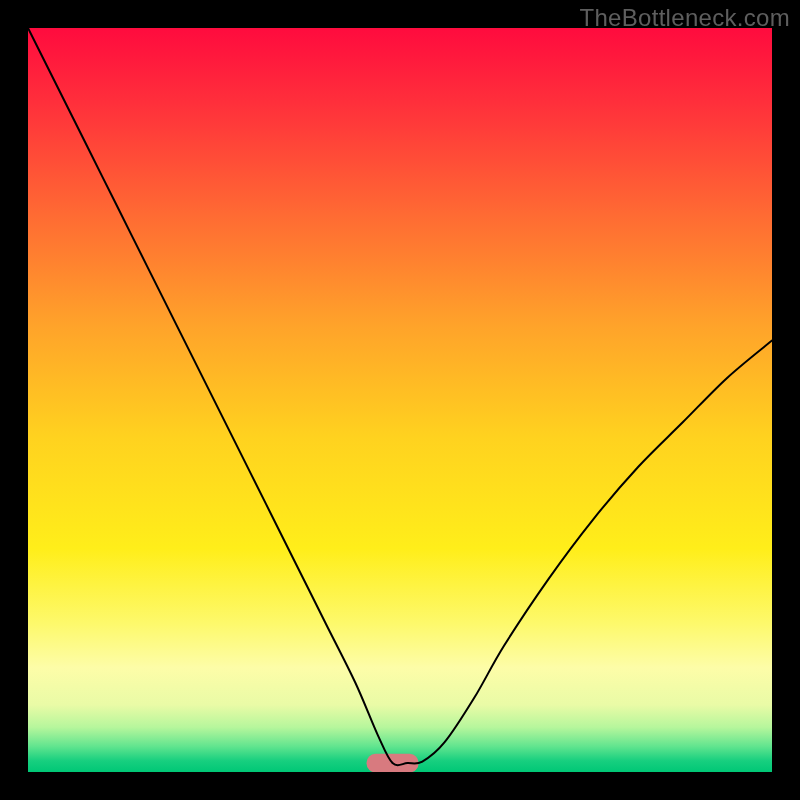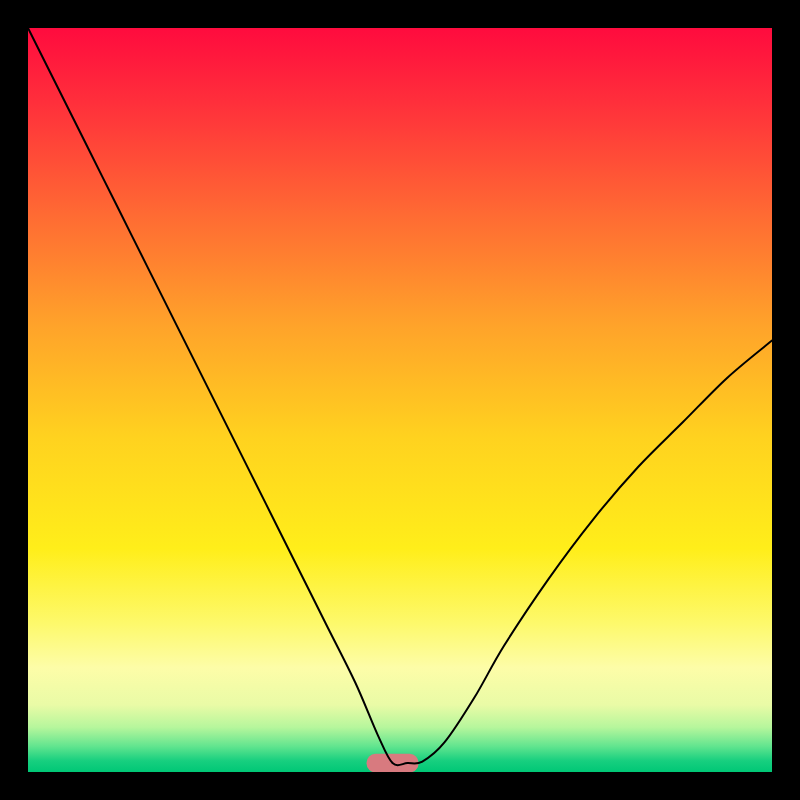--- a/index.html
+++ b/index.html
@@ -38,20 +38,21 @@
   .plot-area svg {
     width: 100%;
     height: 100%;
     display: block;
   }
 </style>
 </head>
 <body>
 
 <div class="frame">
+  <div class="watermark">TheBottleneck.com</div>
 
   <div class="plot-area">
     <svg viewBox="0 0 100 100" preserveAspectRatio="none">
       <defs>
         <linearGradient id="bg-grad" x1="0" y1="0" x2="0" y2="1">
         <stop offset="0%" stop-color="#ff0b3e"></stop>
             <stop offset="10%" stop-color="#ff2f3b"></stop>
             <stop offset="25%" stop-color="#ff6a33"></stop>
             <stop offset="40%" stop-color="#ffa32a"></stop>
             <stop offset="55.00000000000001%" stop-color="#ffd21f"></stop>

